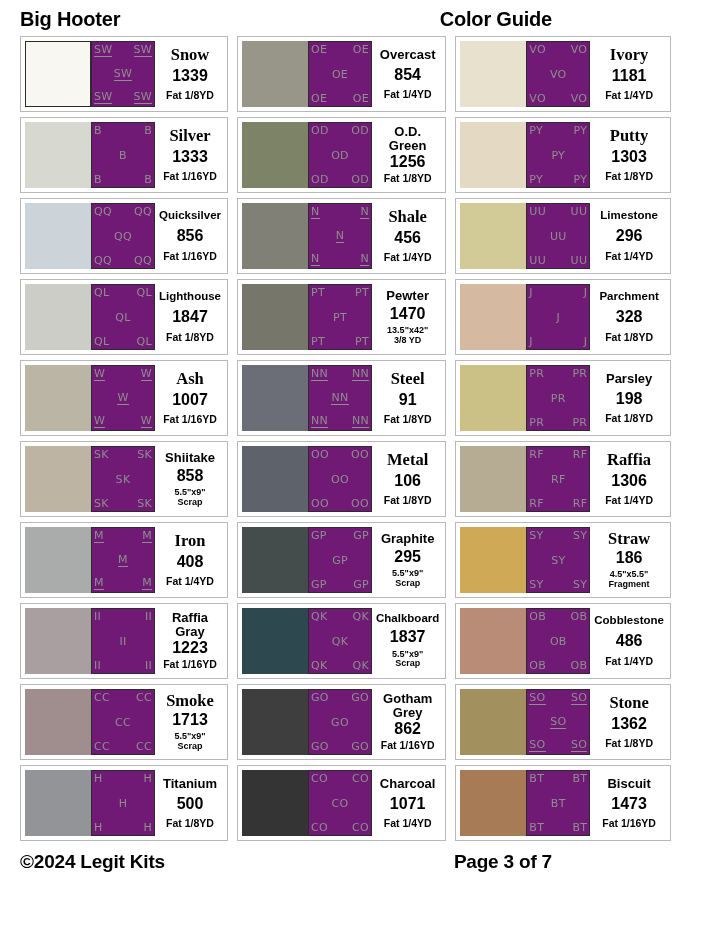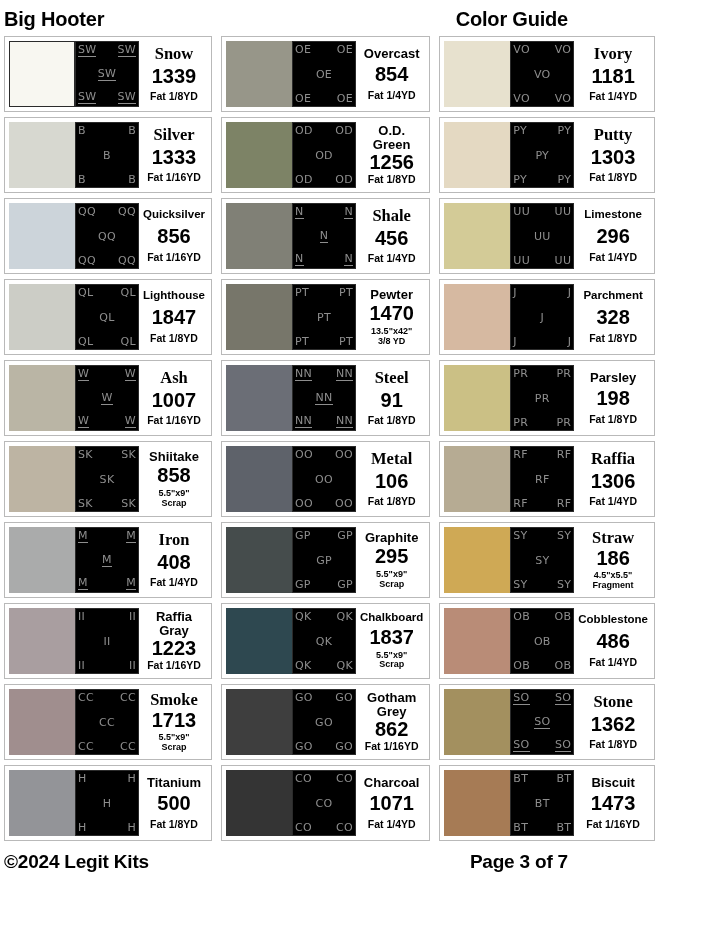--- a/index.html
+++ b/index.html
@@ -12,21 +12,21 @@
     height: 932px;
     font-family: "Liberation Sans", sans-serif;
     color: #000000;
     overflow: hidden;
   }
   .page {
     position: relative;
     width: 572px;
     height: 932px;
     box-sizing: border-box;
-    padding: 0 4px;
+    padding: 0 20px;
   }
 
   
   .header {
     display: flex;
     justify-content: space-between;
     align-items: baseline;
     height: 36px;
     padding-top: 8px;
     box-sizing: border-box;
@@ -72,21 +72,21 @@
   }
   .chip.bordered {
     border: 1.5px solid #2b2b2b;
     box-sizing: border-box;
   }
   .codebox {
     flex: 0 0 64px;
     width: 64px;
     border: 1.5px solid #2b2b2b;
     box-sizing: border-box;
-    background: #000000;
+    background: #701a75;
     position: relative;
     display: flex;
     flex-direction: column;
     justify-content: space-between;
     padding: 2px 2px;
   }
   .code-row {
     display: flex;
     justify-content: space-between;
     line-height: 1;
@@ -119,21 +119,21 @@
   .c-name {
     font-weight: bold;
     line-height: 1.02;
     white-space: pre-line;
   }
   .c-name.size-lg { font-size: 16.5px; font-family: Liberation Serif, serif; }
   .c-name.size-md { font-size: 13px; }
   .c-name.size-sm { font-size: 11.5px; }
   .c-num {
     font-weight: bold;
-    font-size: 20px;
+    font-size: 16px;
     line-height: 1.05;
   }
   .c-note {
     font-weight: bold;
     font-size: 10.5px;
     line-height: 1.08;
     white-space: pre-line;
   }
   .c-note.tiny {
     font-size: 9px;

